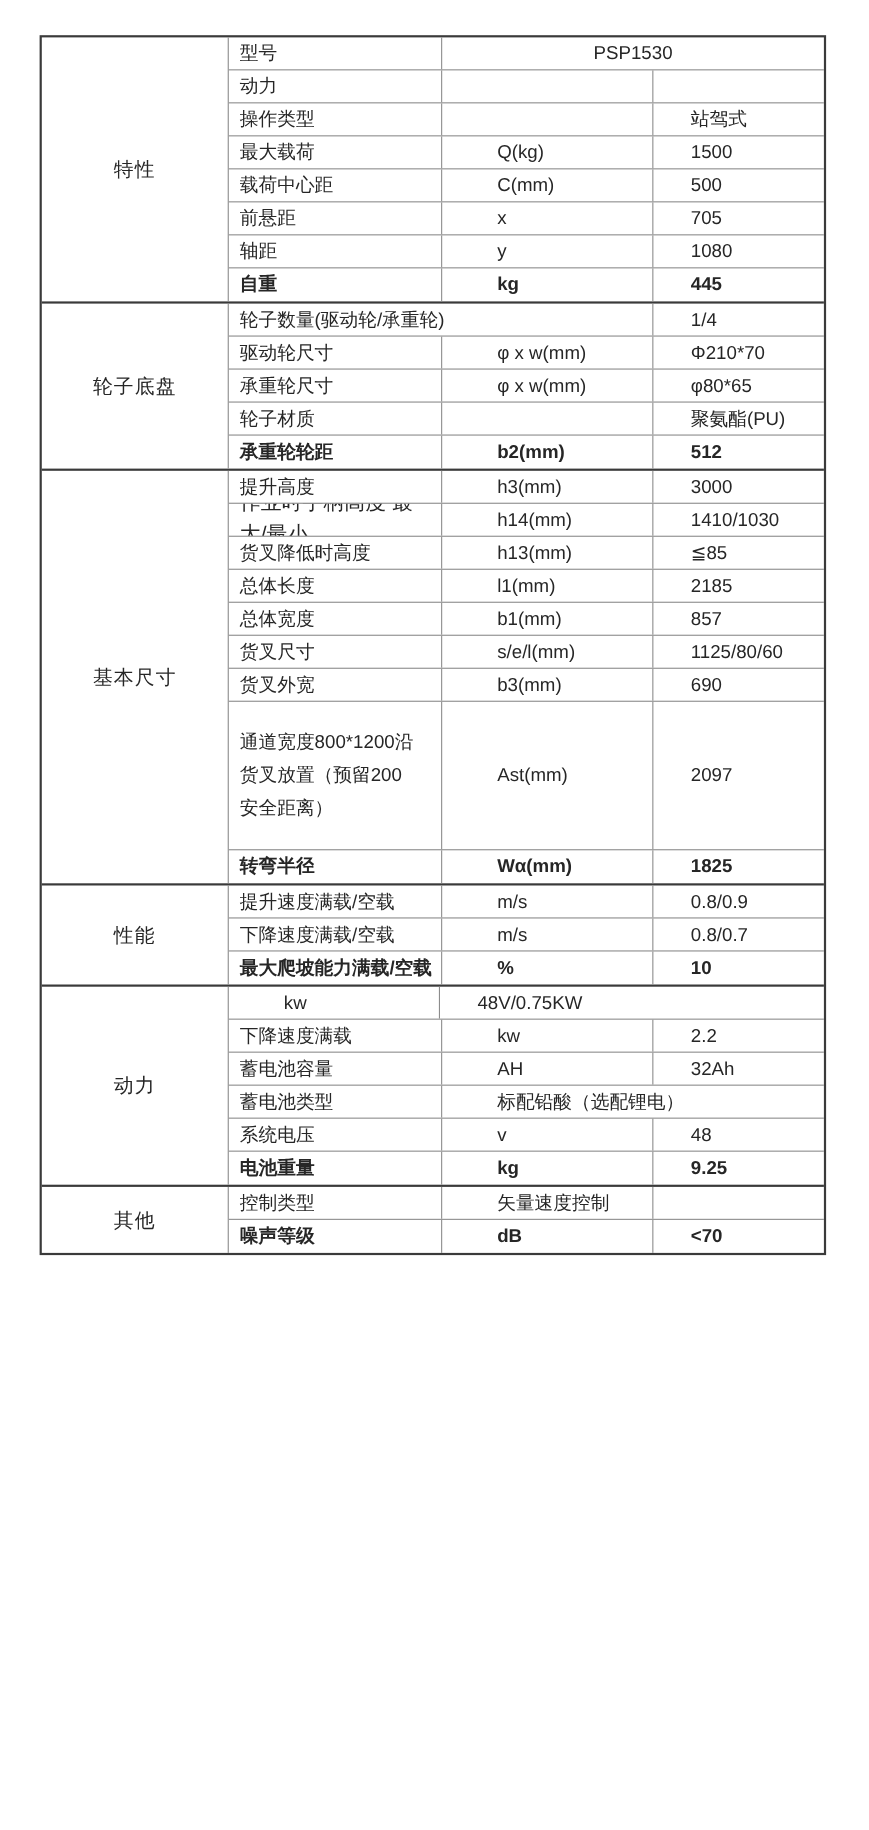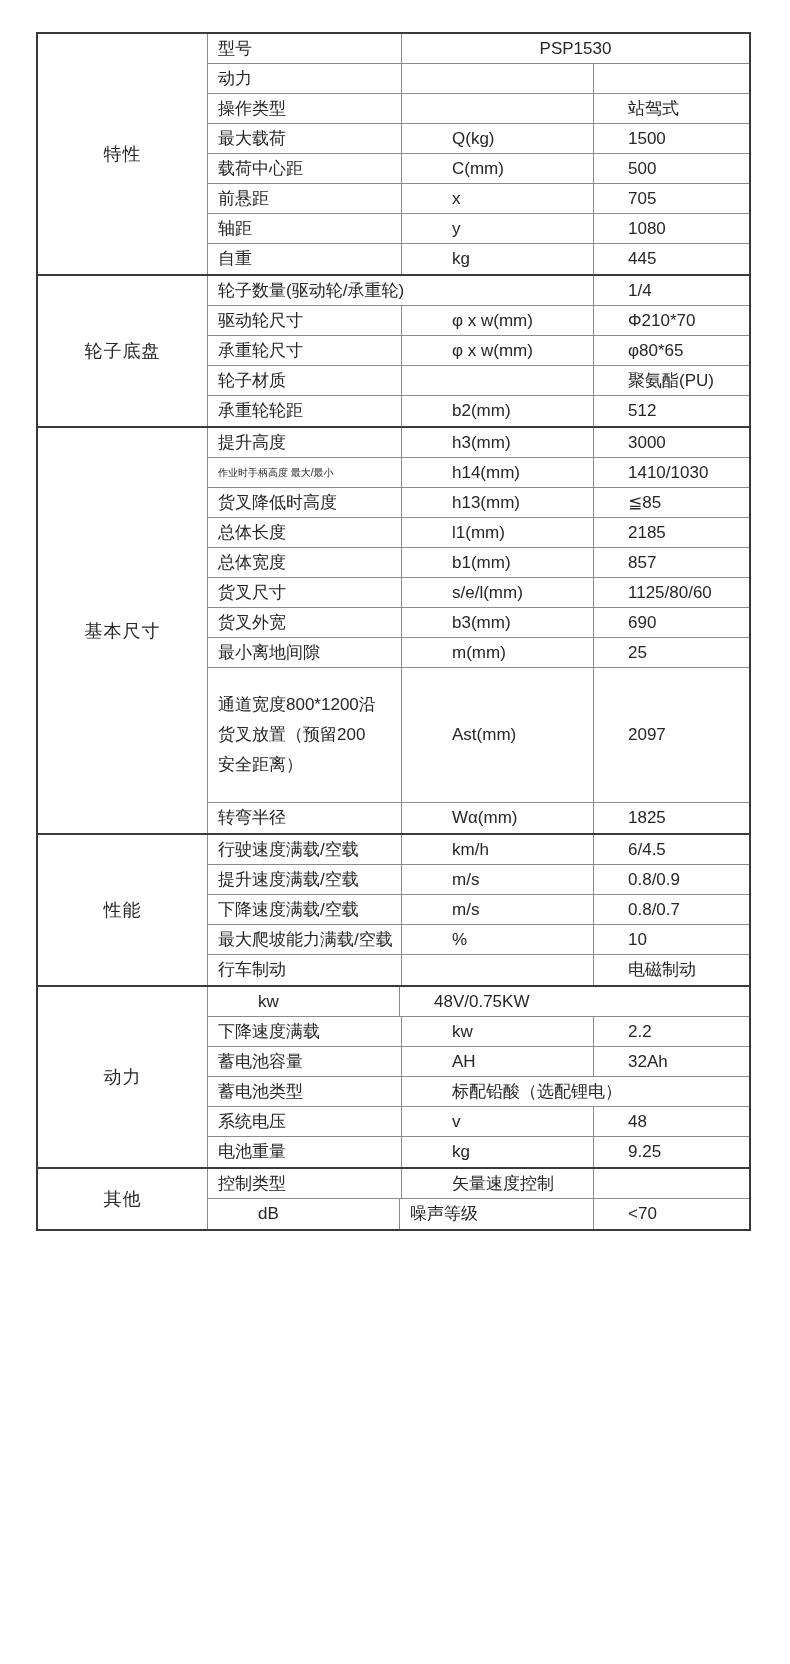--- a/index.html
+++ b/index.html
@@ -30,23 +30,23 @@
     display:flex;align-items:center;justify-content:center;
     font-size:18px;letter-spacing:1px;
     flex-shrink:0;
   }
   .rows{flex:1;display:flex;flex-direction:column;}
   .row{
     display:flex;height:30px;box-sizing:border-box;
     border-bottom:1px solid var(--border-light);
     font-size:17px;
   }
-  .row:last-child{border-bottom:none;}
+  .row:last-child{border-bottom:none;font-weight:bold;}
   .row.tall{height:135px;}
-  .row.small .c-name{font-size:10px;}
+  .row.small .c-name{font-size:19px;}
   .cell{
     box-sizing:border-box;display:flex;align-items:center;
     overflow:hidden;line-height:1.5;
   }
   .c-name{width:194px;padding-left:10px;padding-right:8px;border-right:1px solid var(--border-light);}
   .c-symbol{width:192px;padding-left:50px;border-right:1px solid var(--border-light);}
   .c-value{width:155px;padding-left:34px;}
   
   .c-name.span-name{width:386px;}            
   .c-merged-sym{width:347px;padding-left:50px;}   
@@ -160,65 +160,50 @@
         <div class="row">
           <div class="cell c-name">货叉尺寸</div>
           <div class="cell c-symbol">s/e/l(mm)</div>
           <div class="cell c-value">1125/80/60</div>
         </div>
         <div class="row">
           <div class="cell c-name">货叉外宽</div>
           <div class="cell c-symbol">b3(mm)</div>
           <div class="cell c-value">690</div>
         </div>
-        <div class="row">
-          <div class="cell c-name">最小离地间隙</div>
-          <div class="cell c-symbol">m(mm)</div>
-          <div class="cell c-value">25</div>
-        </div>
         <div class="row tall">
           <div class="cell c-name">通道宽度800*1200沿货叉放置（预留200安全距离）</div>
           <div class="cell c-symbol">Ast(mm)</div>
           <div class="cell c-value">2097</div>
         </div>
         <div class="row">
           <div class="cell c-name">转弯半径</div>
           <div class="cell c-symbol">Wα(mm)</div>
           <div class="cell c-value">1825</div>
         </div>
       </div>
     </div>
     <div class="section">
       <div class="group-cell">性能</div>
       <div class="rows">
         <div class="row">
-          <div class="cell c-name">行驶速度满载/空载</div>
-          <div class="cell c-symbol">km/h</div>
-          <div class="cell c-value">6/4.5</div>
-        </div>
-        <div class="row">
           <div class="cell c-name">提升速度满载/空载</div>
           <div class="cell c-symbol">m/s</div>
           <div class="cell c-value">0.8/0.9</div>
         </div>
         <div class="row">
           <div class="cell c-name">下降速度满载/空载</div>
           <div class="cell c-symbol">m/s</div>
           <div class="cell c-value">0.8/0.7</div>
         </div>
         <div class="row">
           <div class="cell c-name">最大爬坡能力满载/空载</div>
           <div class="cell c-symbol">%</div>
           <div class="cell c-value">10</div>
         </div>
-        <div class="row">
-          <div class="cell c-name">行车制动</div>
-          <div class="cell c-symbol"></div>
-          <div class="cell c-value">电磁制动</div>
-        </div>
       </div>
     </div>
     <div class="section">
       <div class="group-cell">动力</div>
       <div class="rows">
         <div class="row">
           <div class="cell c-symbol">kw</div>
           <div class="cell c-value">48V/0.75KW</div>
         </div>
         <div class="row">
@@ -249,19 +234,19 @@
     </div>
     <div class="section">
       <div class="group-cell">其他</div>
       <div class="rows">
         <div class="row">
           <div class="cell c-name">控制类型</div>
           <div class="cell c-symbol">矢量速度控制</div>
           <div class="cell c-value"></div>
         </div>
         <div class="row">
+          <div class="cell c-name">噪声等级</div>
           <div class="cell c-symbol">dB</div>
-          <div class="cell c-name">噪声等级</div>
           <div class="cell c-value">&lt;70</div>
         </div>
       </div>
     </div>
   </div>
 
 </body></html>

